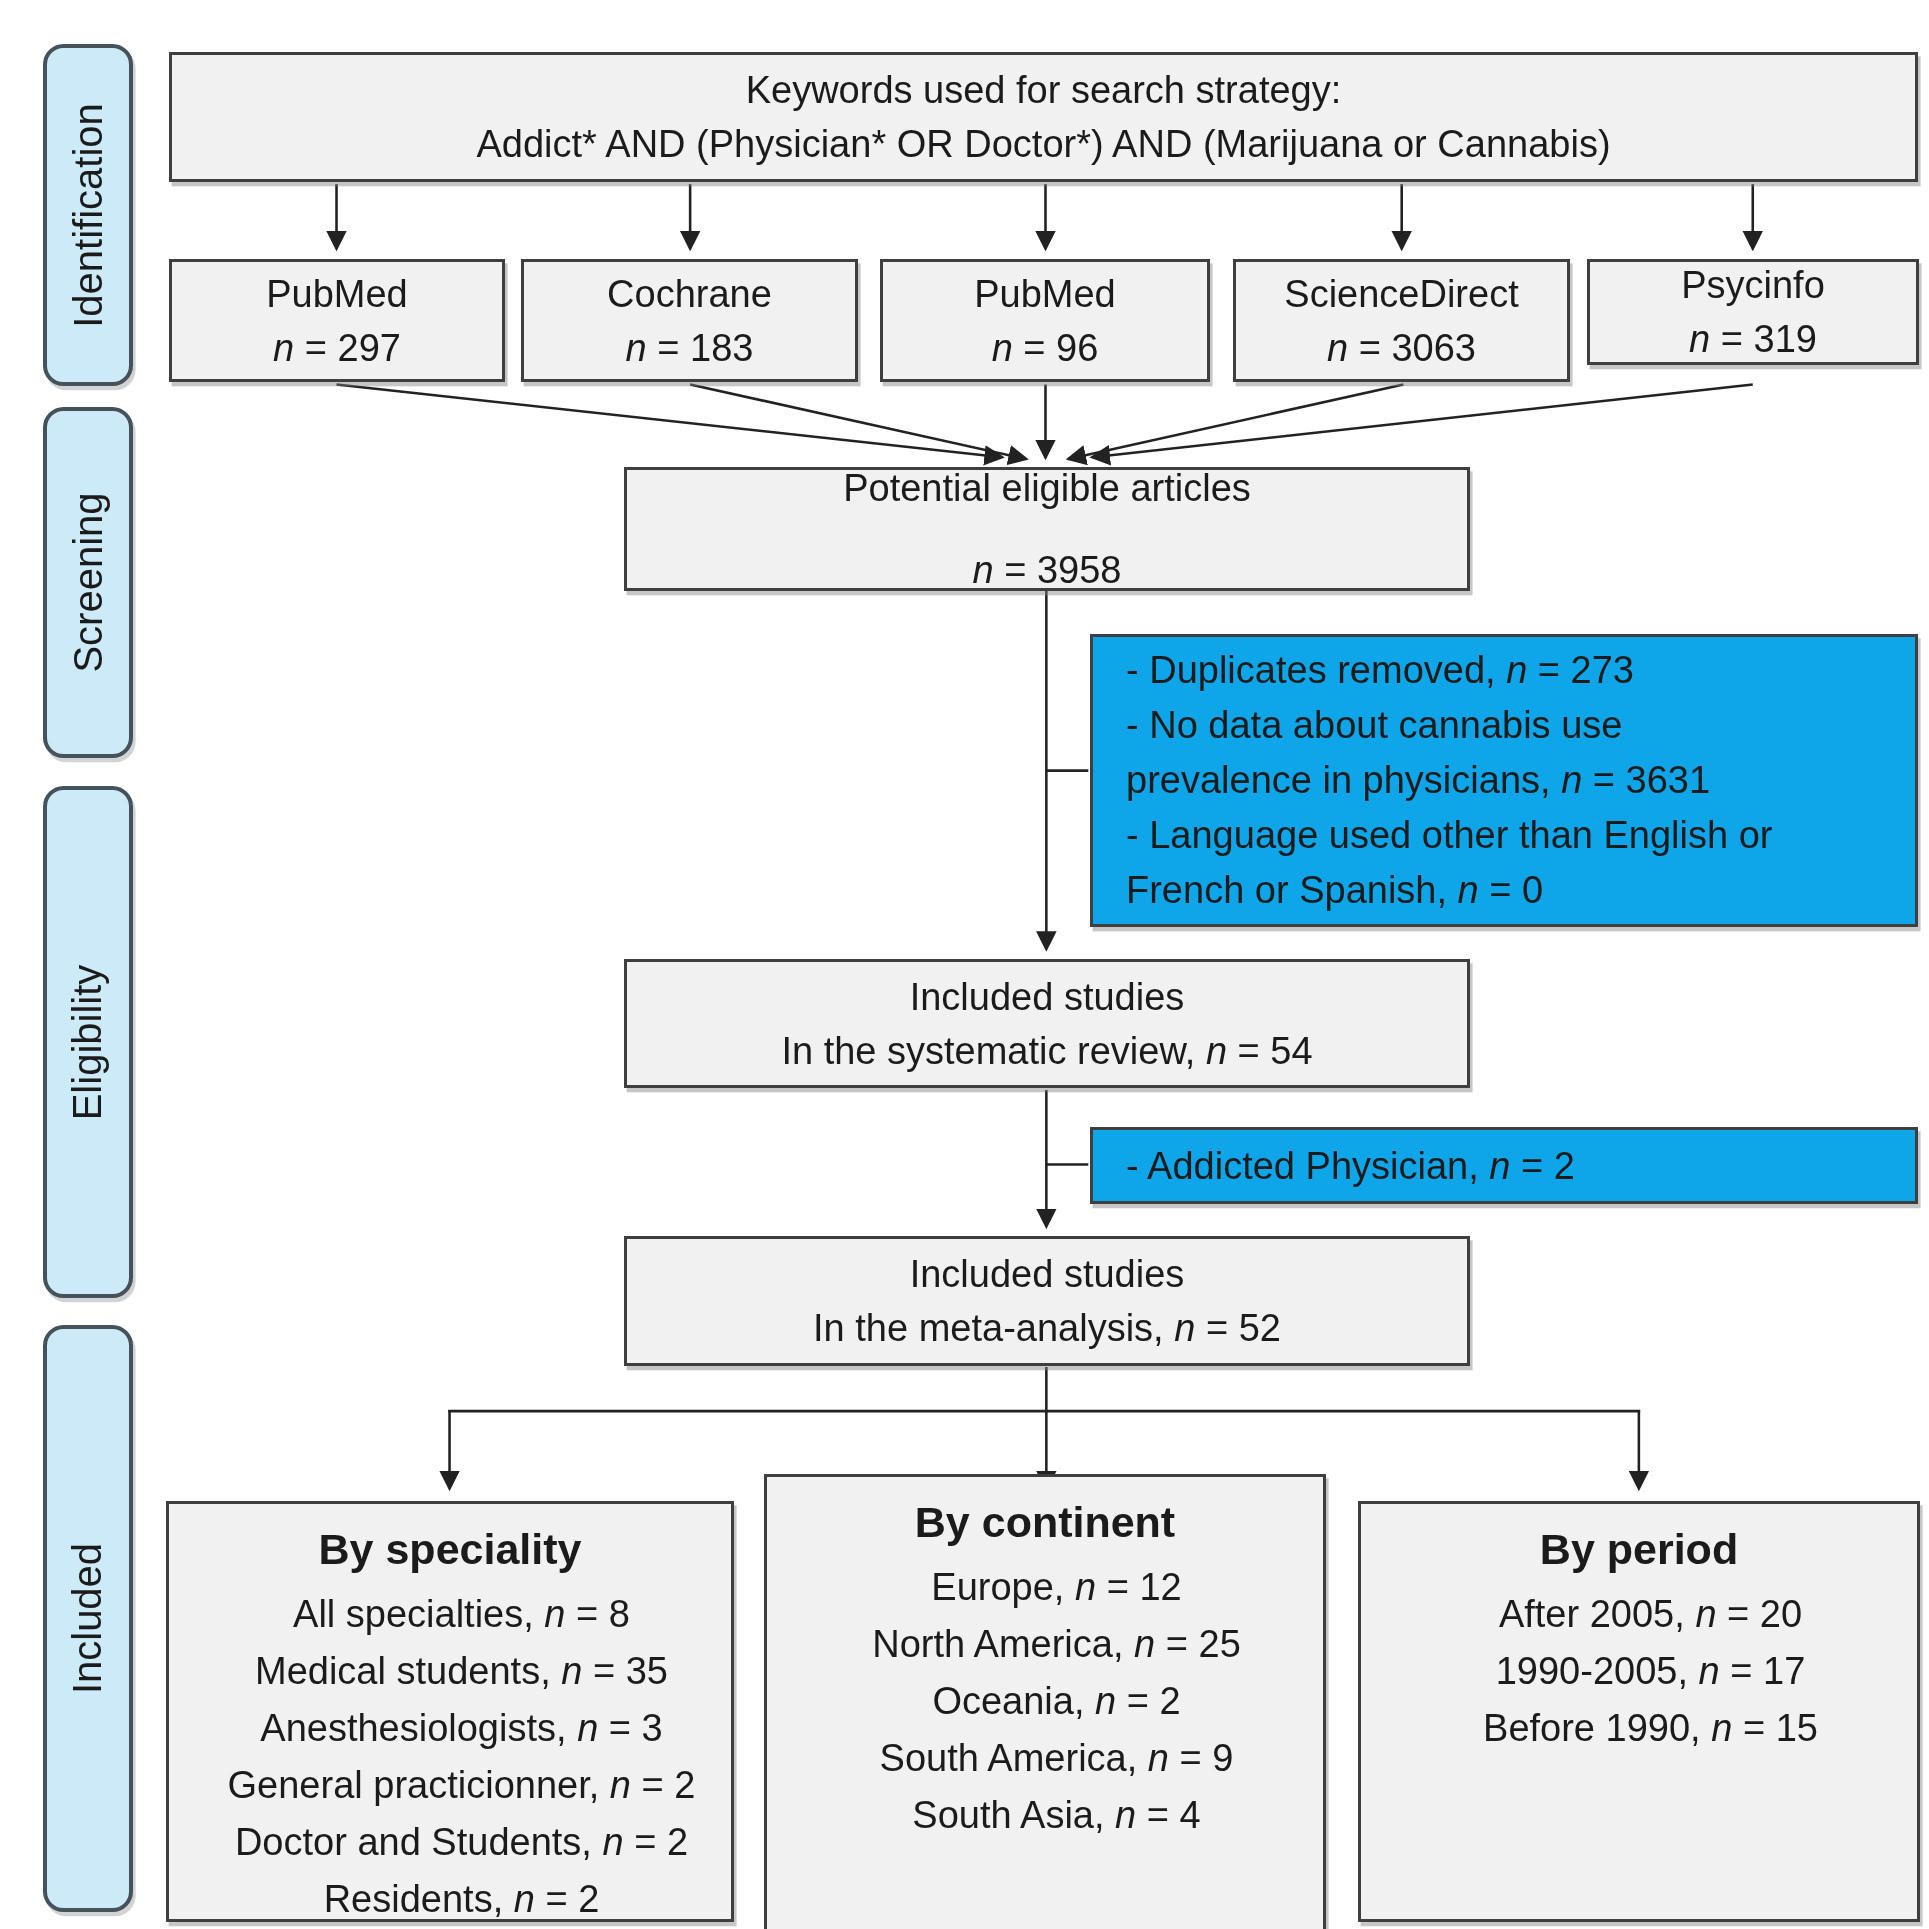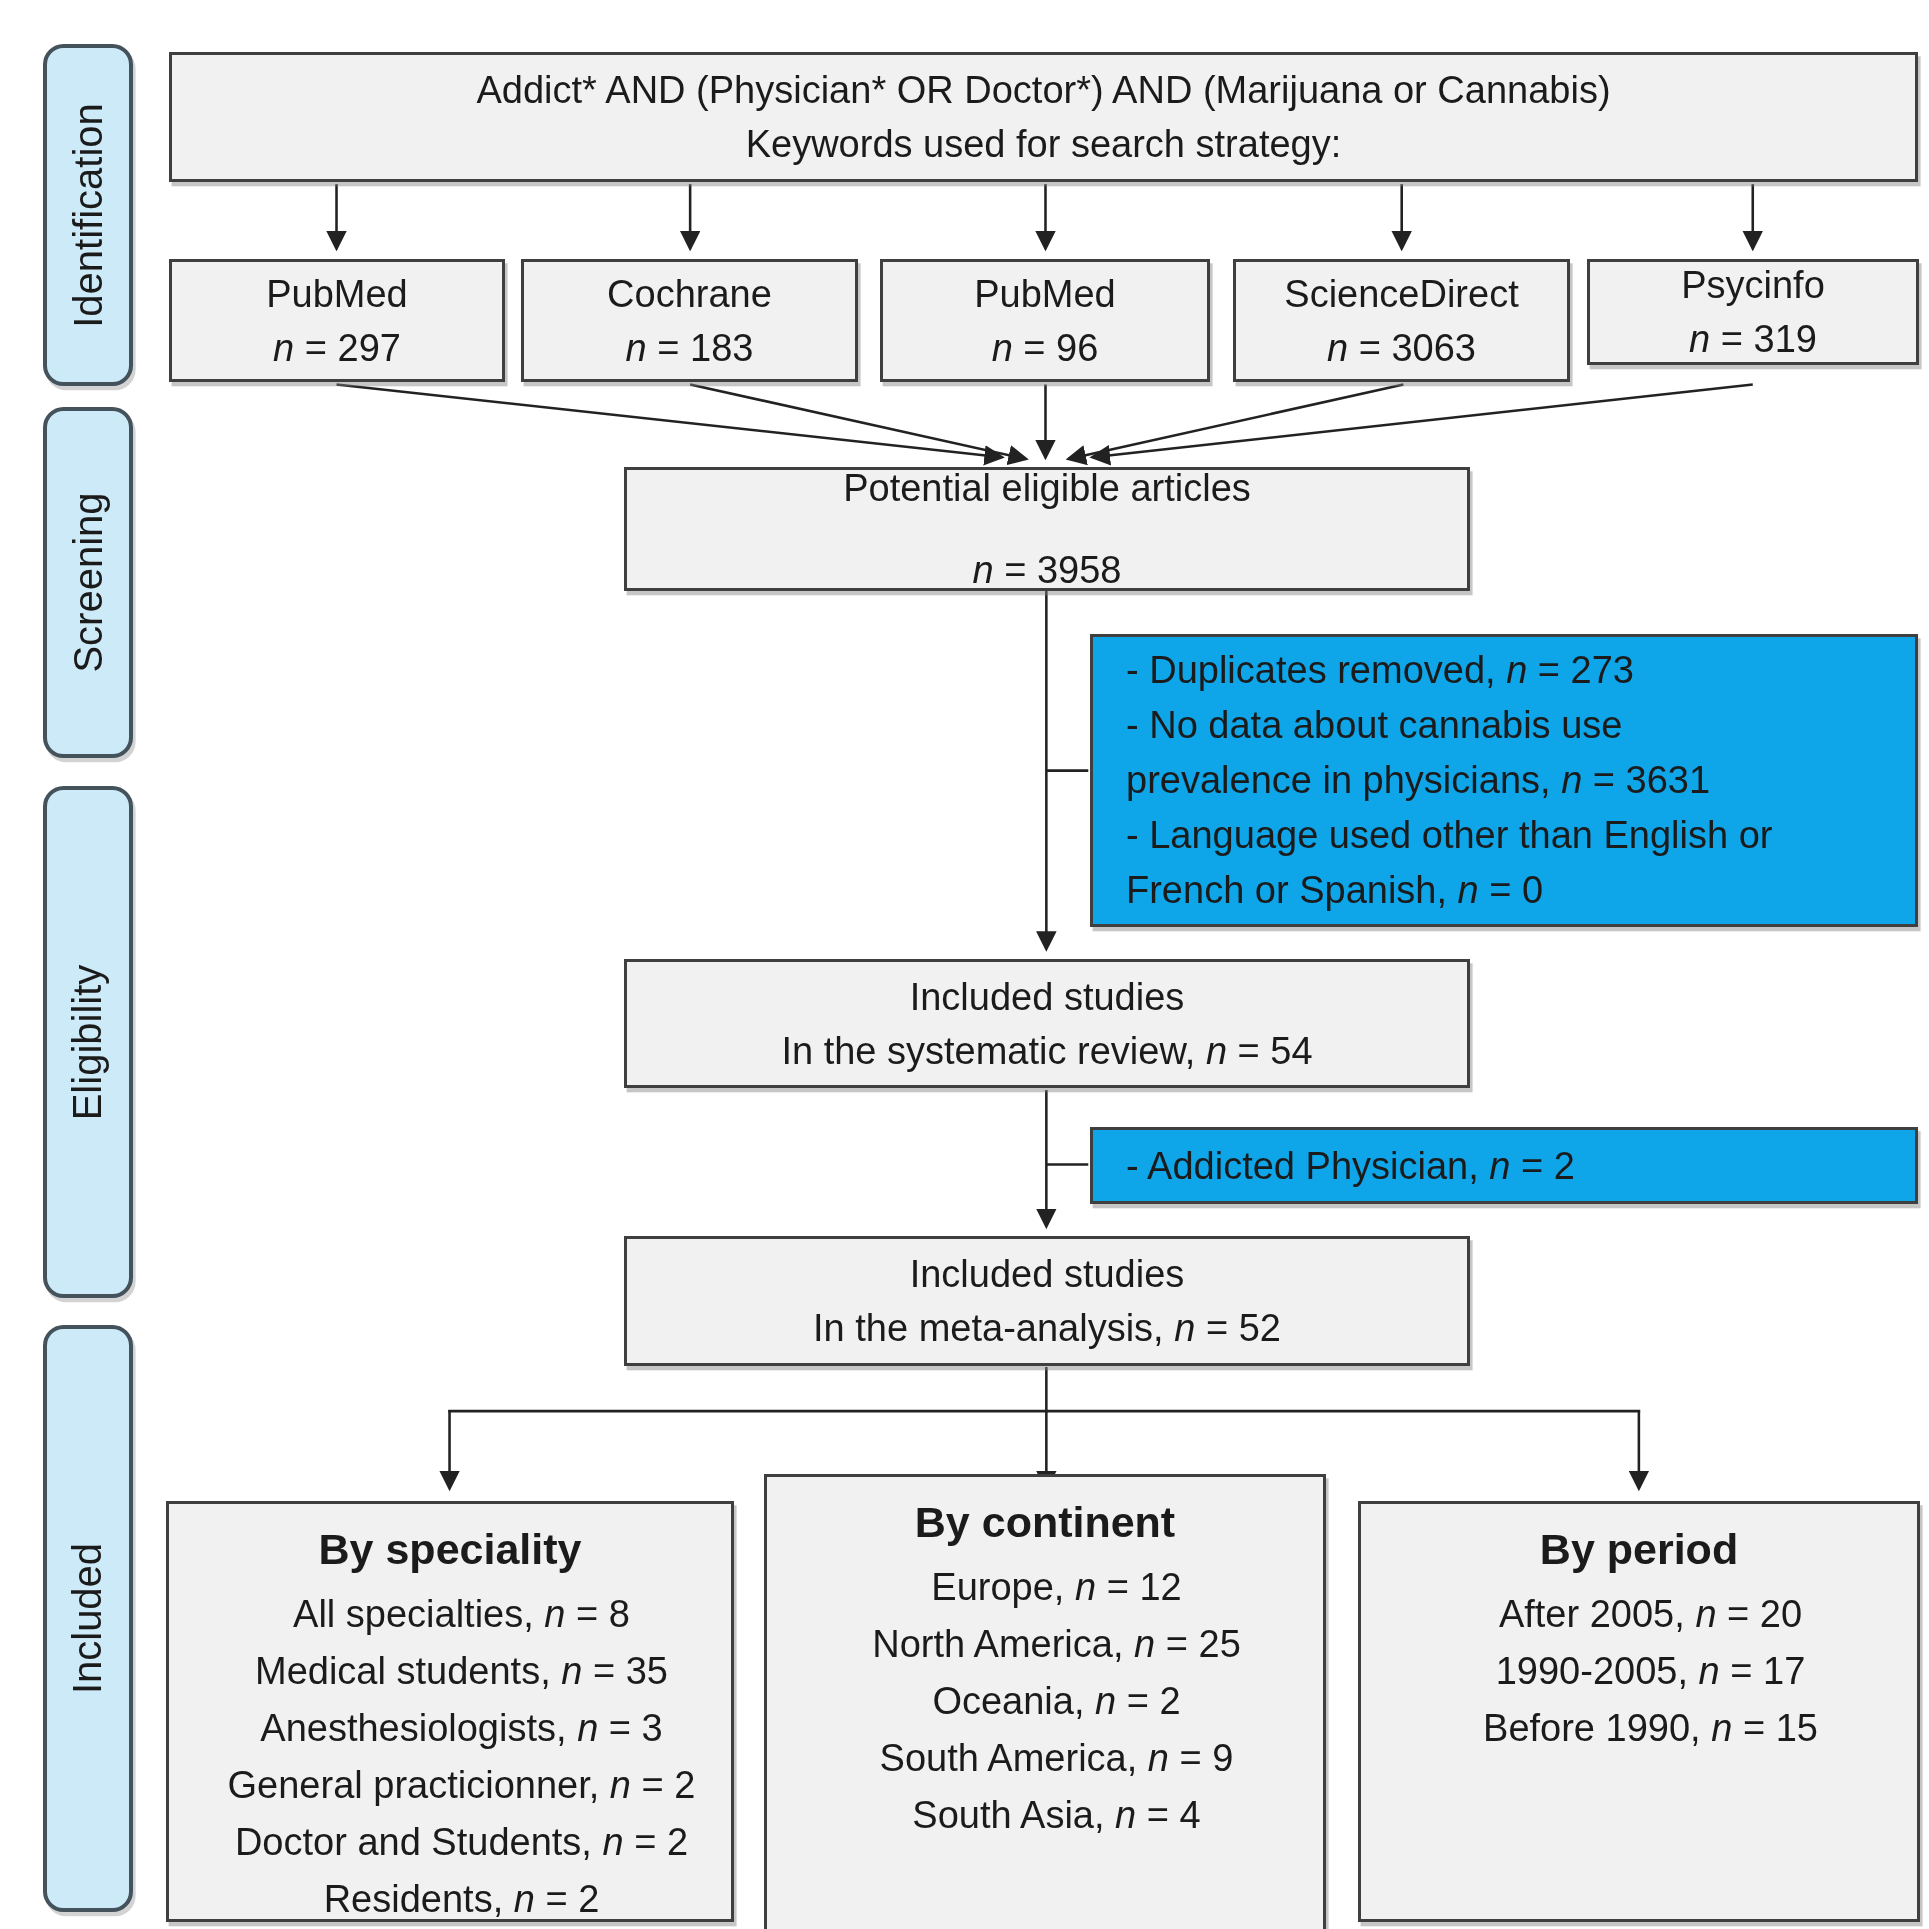--- a/index.html
+++ b/index.html
@@ -76,22 +76,22 @@
     <span class="vtext">Screening</span>
   </div>
   <div class="stage" style="top:786px;height:512px;">
     <span class="vtext">Eligibility</span>
   </div>
   <div class="stage" style="top:1325px;height:587px;">
     <span class="vtext">Included</span>
   </div>
 
   <div class="box" style="left:169px;top:52px;width:1749px;height:130px;">
+    <div class="ln">Keywords used for search strategy:</div>
     <div class="ln">Addict* AND (Physician* OR Doctor*) AND (Marijuana or Cannabis)</div>
-    <div class="ln">Keywords used for search strategy:</div>
   </div>
 
   <div class="box" style="left:169px;top:259px;width:336px;height:123px;">
     <div class="ln">PubMed</div>
     <div class="ln"><i>n</i> = 297</div>
   </div>
   <div class="box" style="left:521px;top:259px;width:337px;height:123px;">
     <div class="ln">Cochrane</div>
     <div class="ln"><i>n</i> = 183</div>
   </div>

